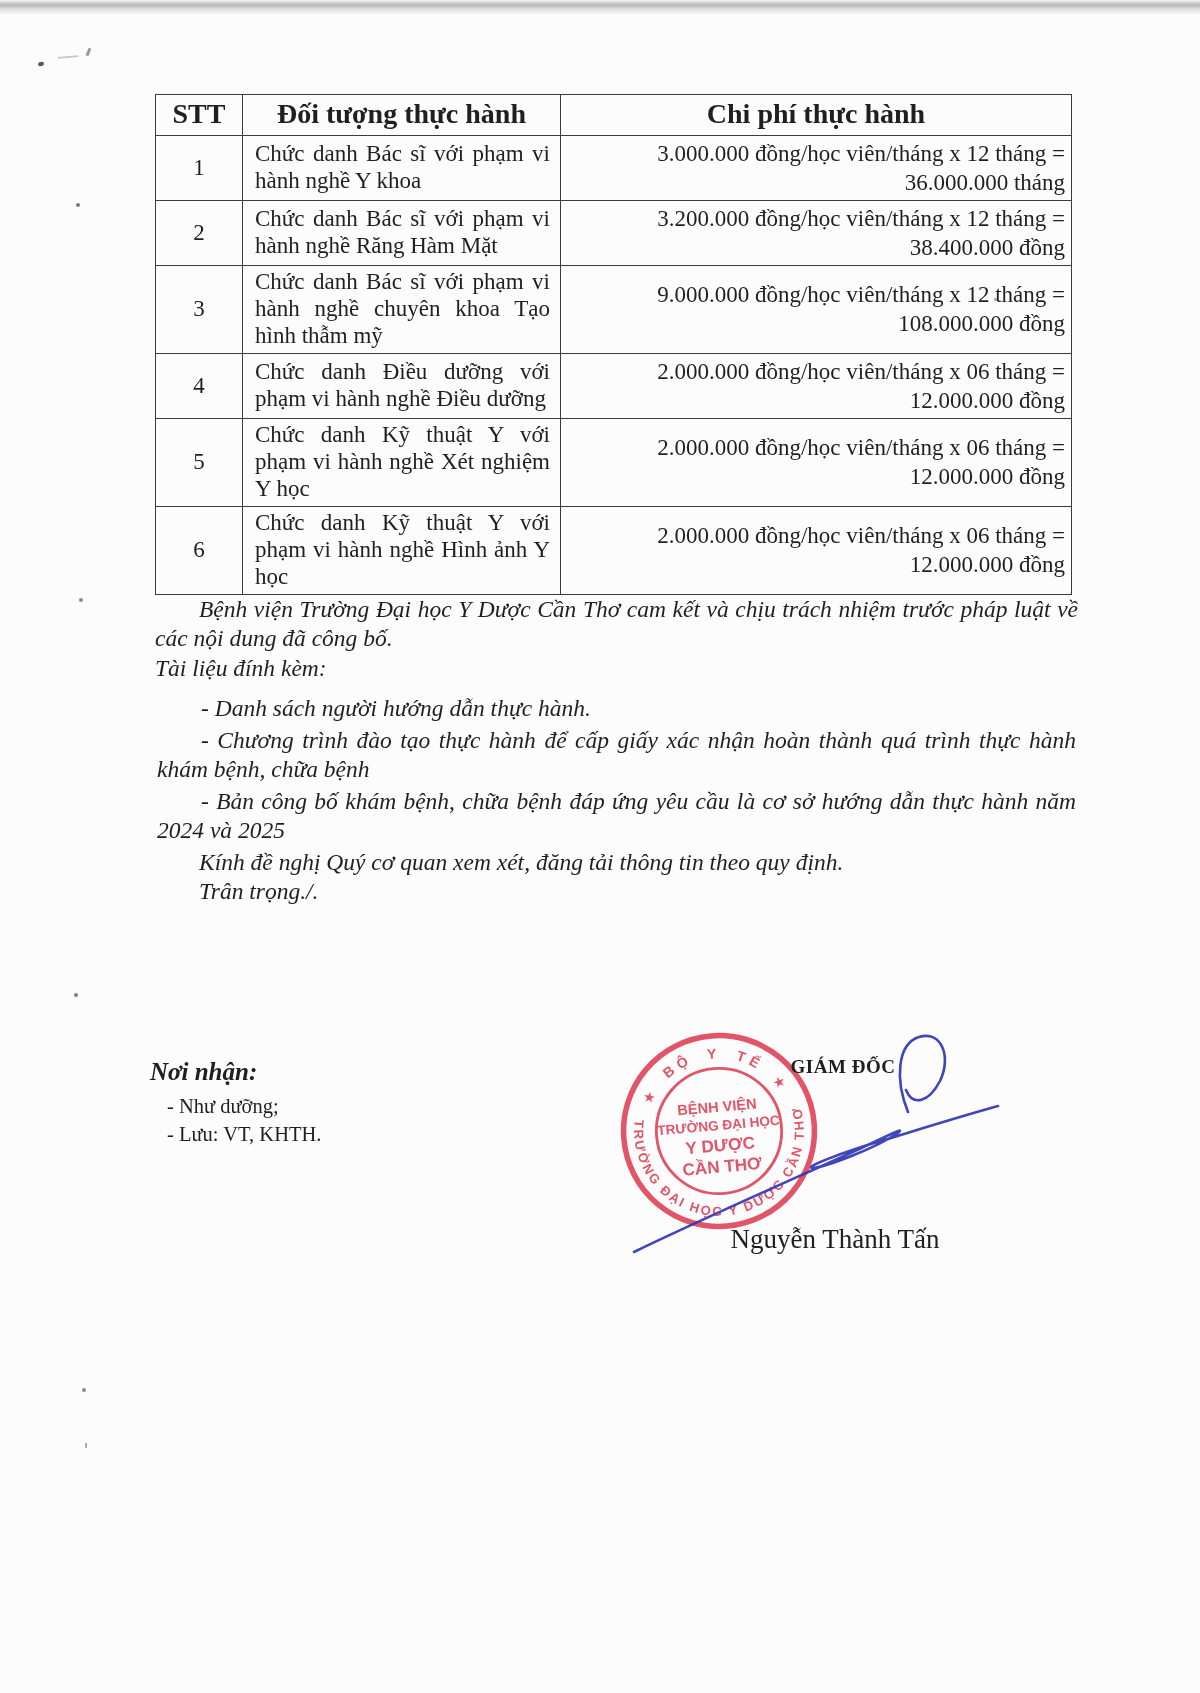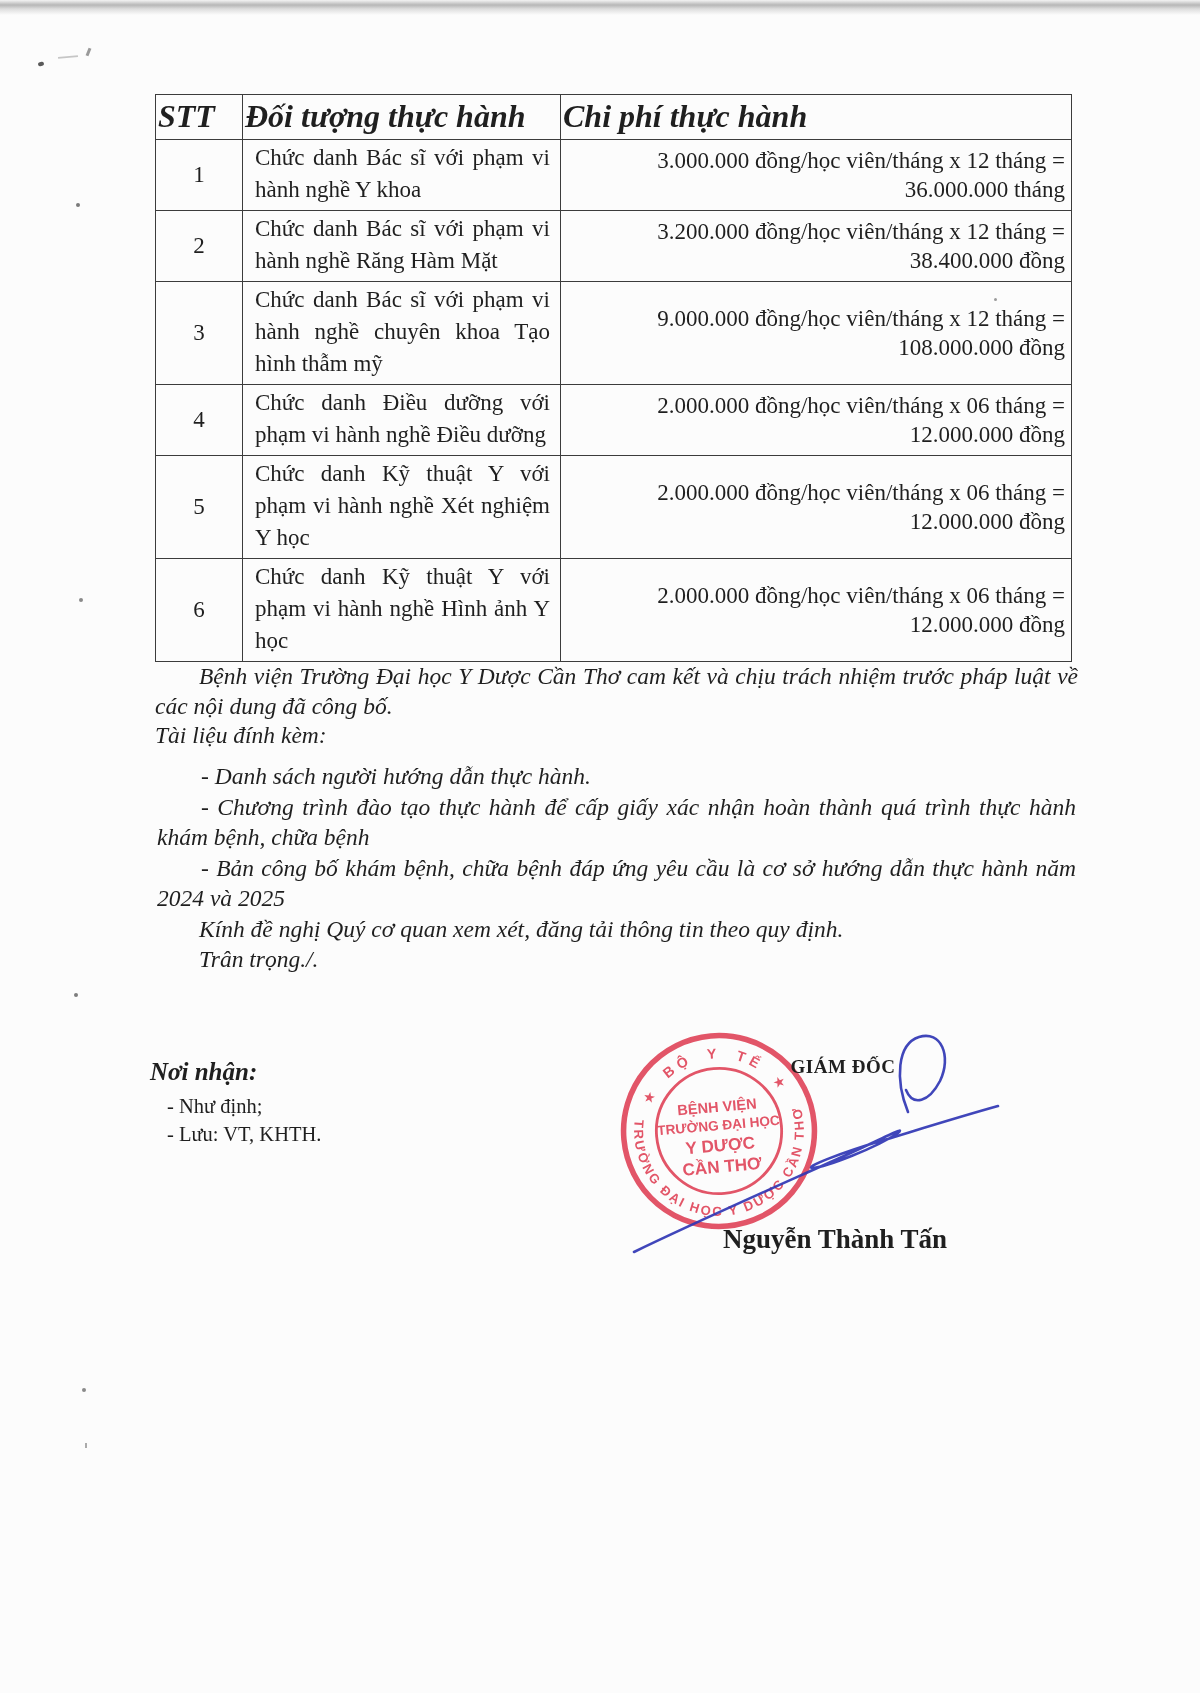--- a/index.html
+++ b/index.html
@@ -35,27 +35,27 @@
     font-size:23px;
   }
   .cost-table th,.cost-table td{
     border:1.6px solid #3c3c3c;
     vertical-align:middle;
   }
   .cost-table col.c1{width:87px;}
   .cost-table col.c2{width:318px;}
   .cost-table col.c3{width:511px;}
   .cost-table th{
-    font-size:32px;font-weight:bold;text-align:left;
-    padding:2px 2px 4px;line-height:1.2;font-style:italic;
+    font-size:28px;font-weight:bold;text-align:center;
+    padding:2px 2px 4px;line-height:1.2;
   }
   td.c-stt{text-align:center;font-size:23px;}
   td.c-subj{
     text-align:justify;
-    line-height:32px;
+    line-height:27px;
     padding:2px 10px 4px 12px;
     margin-top:8px;
   }
   td.c-cost{text-align:right;line-height:29px;padding:3px 6px;}
 
   p.para{
     margin:0;font-size:23.5px;line-height:29.5px;
     text-align:justify;
     font-style:italic;
   }
@@ -79,21 +79,21 @@
   }
   .recipients-items div{margin:0;}
 
   .sig-title{
     position:absolute;left:758px;top:1056px;width:170px;
     text-align:center;font-size:19px;font-weight:bold;
     letter-spacing:.5px;z-index:4;
   }
   .sig-name{
     position:absolute;left:695px;top:1224px;width:280px;
-    text-align:center;font-size:27px;font-weight:bold;
+    text-align:center;font-size:27px;font-weight:normal;
     z-index:5;
   }
 
   .stamp-wrap{
     position:absolute;left:618px;top:1030px;
     width:202px;height:202px;
     transform:rotate(-5deg);
     opacity:.9;
     z-index:2;
   }
@@ -202,21 +202,21 @@
       <p class="para indent">- Bản công bố khám bệnh, chữa bệnh đáp ứng yêu cầu là cơ sở hướng dẫn thực hành năm 2024 và 2025</p>
     </div>
 
     <p class="para indent request">Kính đề nghị Quý cơ quan xem xét, đăng tải thông tin theo quy định.</p>
 
     <p class="para indent closing">Trân trọng./.</p>
   </div>
 
   <div class="recipients-heading">Nơi nhận:</div>
   <div class="recipients-items">
-    <div>- Như định;</div>
+    <div>- Như dưỡng;</div>
     <div>- Lưu: VT, KHTH.</div>
   </div>
 
   <div class="sig-title">GIÁM ĐỐC</div>
 
   <svg class="stamp-wrap" viewBox="0 0 200 200">
     <defs>
       <path id="stampArcTop" d="M 28,100 A 72,72 0 0 1 172,100"></path>
       <path id="stampArcBottom" d="M 23.9,64.5 A 84,84 0 1 0 176.1,64.5"></path>
     </defs>

